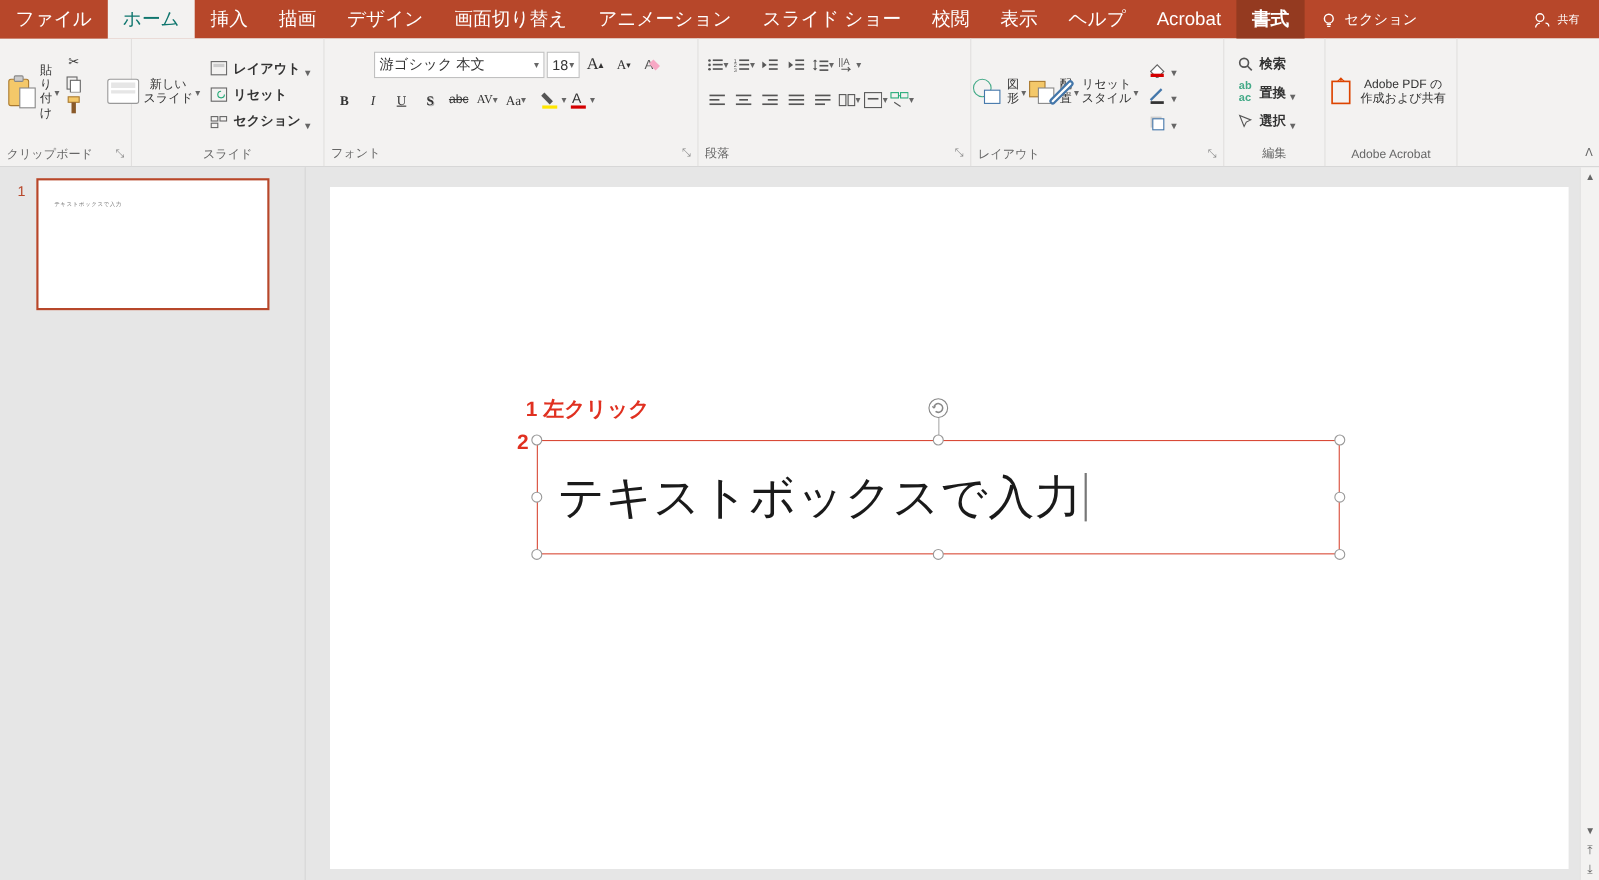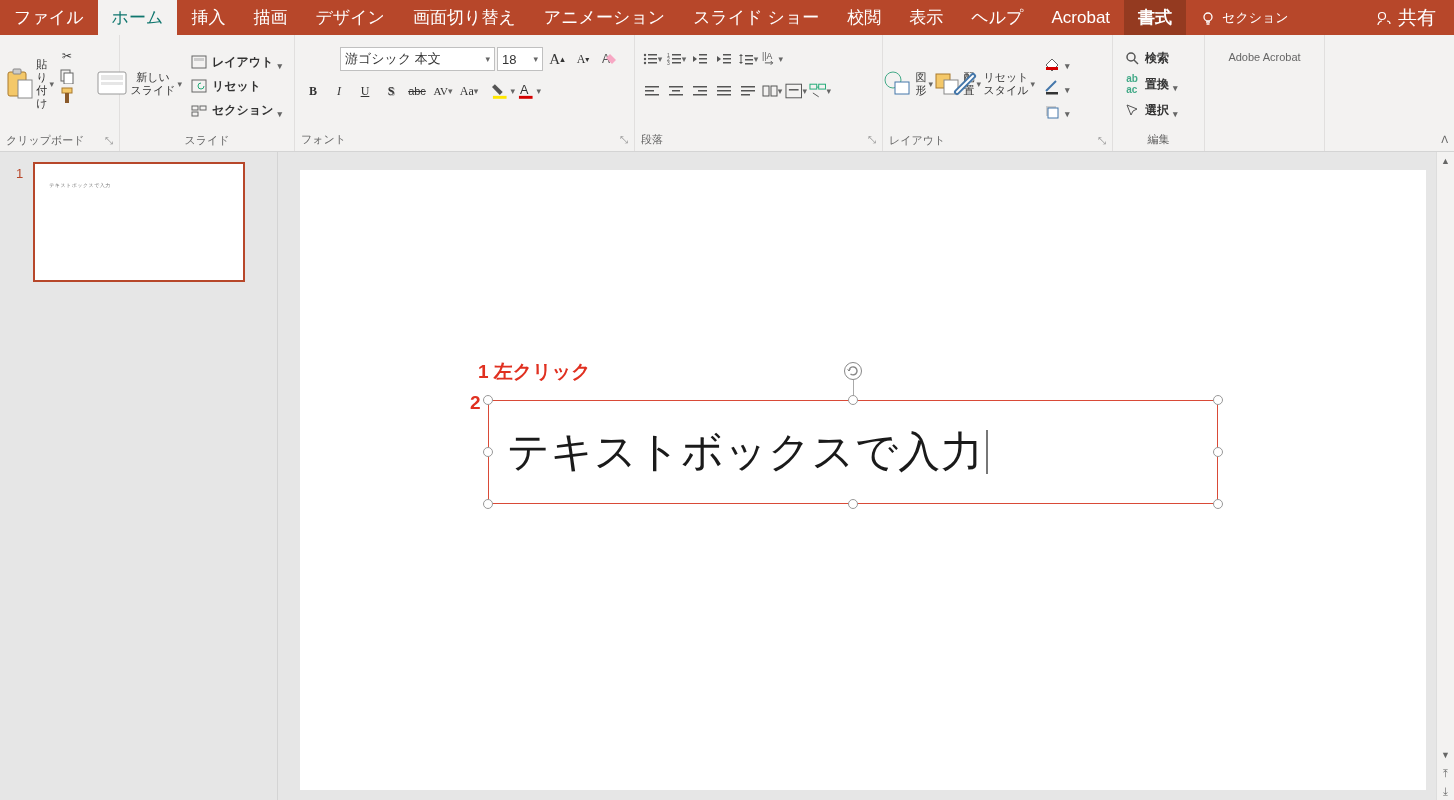--- a/index.html
+++ b/index.html
@@ -5,39 +5,39 @@
 * { margin: 0; padding: 0; box-sizing: border-box; font-family: "Yu Gothic", "Meiryo", sans-serif; }
 body { width: 1454px; height: 800px; overflow: hidden; background: #e6e6e6; font-size: 12px; color: #333; }
 
 .ribbon-tabs { height: 35px; background: #b7472a; display: flex; align-items: stretch; padding-left: 0; }
 .ribbon-tab { padding: 0 14px; display: flex; align-items: center; color: #fff; font-size: 17px; cursor: pointer; }
 .ribbon-tab.file { background: #b7472a; }
 .ribbon-tab.active { background: #f3f2f1; color: #0f766e; }
 .ribbon-tab.format { background: #943a20; font-weight: bold; }
 .ribbon-spacer { flex: 1; }
 .tellme { display: flex; align-items: center; color: #fff; padding: 0 14px; gap: 6px; font-size: 13px; }
-.share { display: flex; align-items: center; color: #fff; padding: 0 18px; gap: 6px; font-size: 19px; }
+.share { display: flex; align-items: center; color: #fff; padding: 0 18px; gap: 6px; font-size: 10px; }
 
 .ribbon { height: 117px; background: #f3f2f1; border-bottom: 1px solid #d4d4d4; display: flex; }
 .group { border-right: 1px solid #e1dfde; display: flex; flex-direction: column; padding: 4px 6px 0 6px; }
 .group-body { flex: 1; display: flex; align-items: flex-start; gap: 4px; padding-top: 4px; }
 .group-title { text-align: center; font-size: 11px; color: #666; padding-bottom: 4px; display:flex; justify-content:center; align-items:center; gap:4px;margin-top:12px;}
 .group-title .launcher { font-size:10px; color:#888; margin-left:auto;}
 .bigbtn { display: flex; flex-direction: row; align-items: center; justify-content: flex-end; width: 48px; height: 78px; font-size: 11px; gap: 2px; cursor:pointer; padding-top:4px;}
 .bigbtn .ico { width: 32px; height: 32px; display:flex; align-items:center; justify-content:center;}
 .bigbtn .lbl { text-align: center; line-height: 1.2; }
 .dd { font-size: 9px; color: #666; }
 .vstack { display: flex; flex-direction: column; gap: 2px; }
 .smbtn { height: 22px; display: flex; align-items: flex-end; gap: 4px; padding: 0 4px; font-size: 12px; cursor:pointer; white-space:nowrap;font-weight:bold;}
 .smico { width: 18px; height: 18px; display:inline-flex; align-items:center; justify-content:center; cursor:pointer;}
 .row { display: flex; align-items: center; gap: 2px; }
 
 .font-combo, .size-combo { border: 1px solid #c0c0c0; background: #fff; height: 24px; display: flex; align-items: center; padding: 0 4px; font-size: 13px;}
 .font-combo { width: 155px; margin-left: 39px; }
-.size-combo { width: 46px; }
+.size-combo { width: 30px; }
 .combo-arrow { margin-left:auto; font-size:9px; color:#666;}
 
 .fmtbtn { width: 24px; height: 24px; display:inline-flex; align-items:center; justify-content:center; cursor:pointer; font-family: "Times New Roman", serif;}
 .fmtbtn.small{width:22px;}
 
 .workspace { display: flex; height: 648px; }
 .slide-panel { width: 278px; background: #e6e6e6; border-right: 1px solid #d4d4d4; padding: 10px 16px; }
 .thumb-row { display: flex; gap: 10px; }
 .thumb-num { color: #b7472a; font-size: 13px; padding-top: 4px;}
 .thumb { width: 212px; height: 120px; background: #fff; border: 2px solid #b7472a; position:relative;}
@@ -458,20 +458,32 @@
           <span>選択</span>
           <span class="dd">▾</span>
         </div>
     </div>
     <div class="group-title">
         <span>編集</span>
       </div>
   </div>
 
   <div class="group" style="width:120px">
+    <div class="group-body" style="justify-content:center">
+      <div class="bigbtn" style="width:100px">
+        <span class="ico">
+            <svg width="30" height="28" viewBox="0 0 30 28">
+              <rect x="6" y="4" width="16" height="20" fill="none" stroke="#d40" stroke-width="1.5"></rect>
+              <path d="M14 4v-3m-3 3l3-3 3 3" stroke="#d40" fill="none"></path>
+            </svg>
+          </span>
+        <span class="lbl" style="white-space:pre">Adobe PDF の
+作成および共有</span>
+      </div>
+    </div>
     <div class="group-title">
         <span>Adobe Acrobat</span>
       </div>
   </div>
 
   <div style="flex:1; position:relative">
     <span style="position:absolute; right:6px; bottom:6px; font-size:10px; color:#666; cursor:pointer">ᐱ</span>
   </div>
 
 </div>

